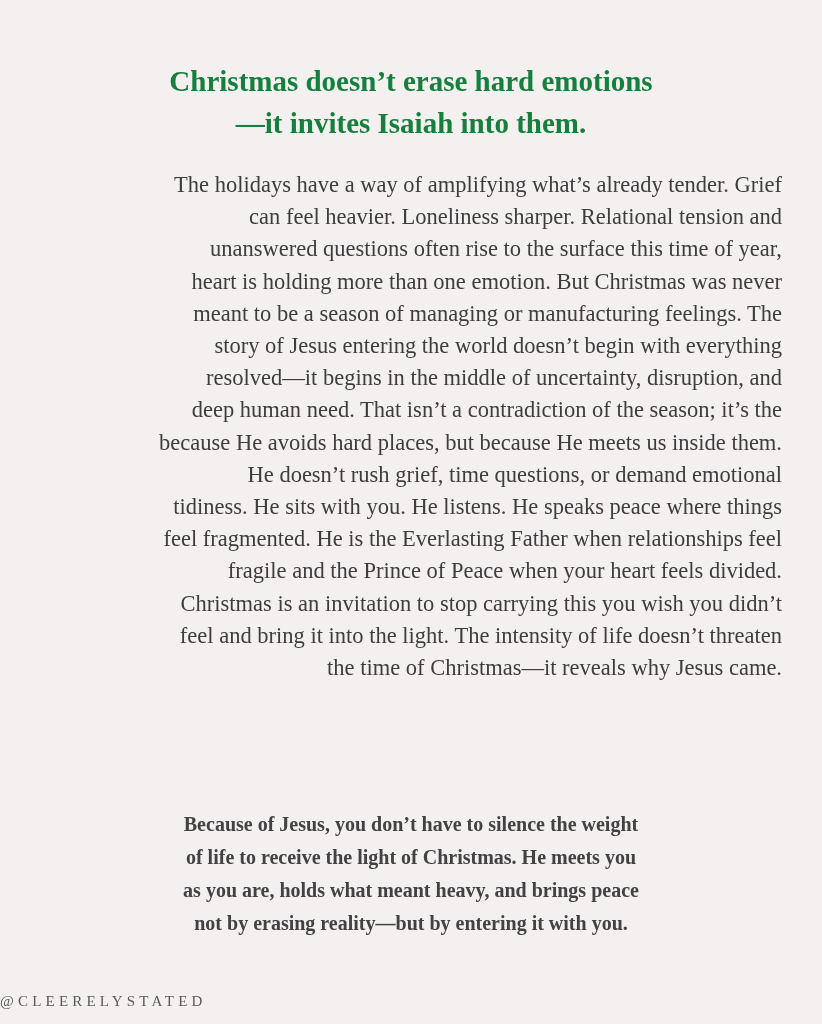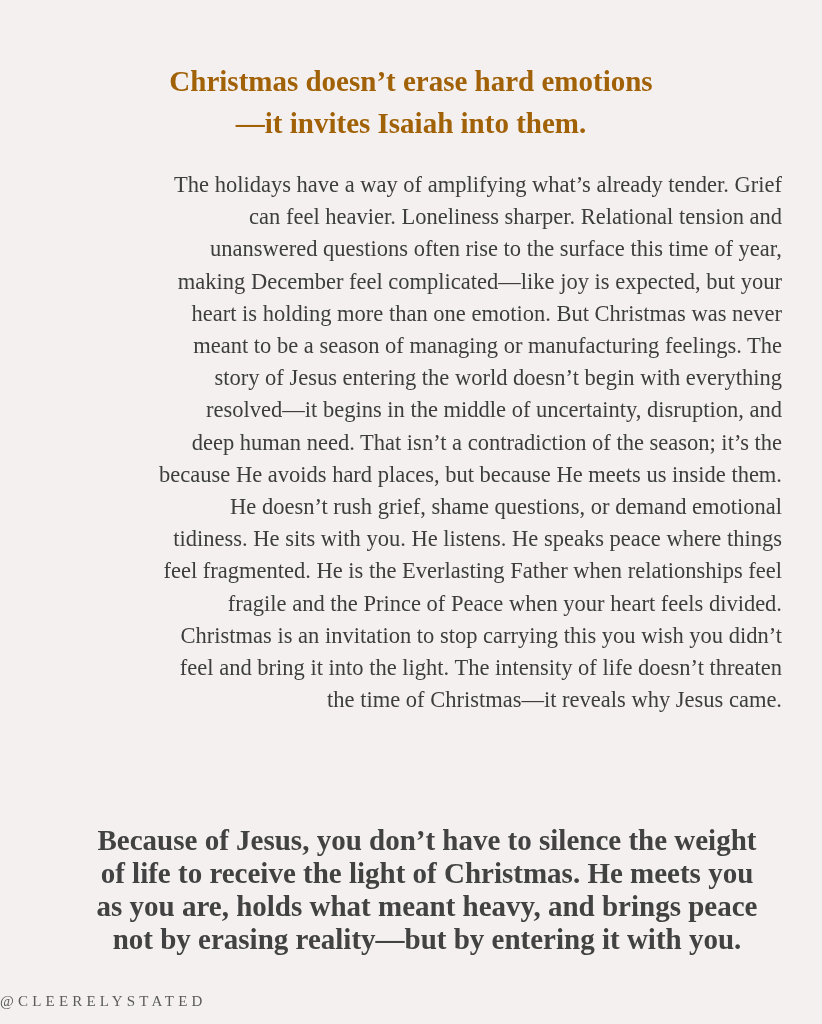--- a/index.html
+++ b/index.html
@@ -25,21 +25,21 @@
     .title {
       position: absolute;
       left: 0;
       width: 822px;
       top: 60px;
       text-align: center;
       font-weight: bold;
       font-size: 29px;
       line-height: 42px;
       margin: 0;
-      color: #a16207;
+      color: #15803d;
     }
     .title span { display: block; }
     .body-text {
       position: absolute;
       left: 40px;
       width: 742px;
       top: 169px;
       text-align: right;
       font-size: 22.5px;
       line-height: 32.2px;
@@ -47,24 +47,24 @@
       margin: 0;
     }
     .body-text span { display: block; white-space: nowrap; }
     .closing {
       position: absolute;
       left: 40px;
       width: 742px;
       top: 808px;
       text-align: center;
       font-weight: bold;
-      font-size: 29px;
+      font-size: 20px;
       line-height: 33px;
       color: #424242;
-      margin: 16px;
+      margin: 0;
     }
     .closing span { display: block; white-space: nowrap; }
     .footer {
       position: absolute;
       left: 0;
       width: 822px;
       top: 993px;
       text-align: left;
       font-size: 15px;
       letter-spacing: 4.2px;
@@ -78,28 +78,27 @@
 
   <h1 class="title">
     <span>Christmas doesn’t erase hard emotions</span>
     <span>—it invites Isaiah into them.</span>
   </h1>
 
   <p class="body-text">
     <span>The holidays have a way of amplifying what’s already tender. Grief</span>
     <span>can feel heavier. Loneliness sharper. Relational tension and</span>
     <span>unanswered questions often rise to the surface this time of year,</span>
-    <span>making December feel complicated—like joy is expected, but your</span>
     <span>heart is holding more than one emotion. But Christmas was never</span>
     <span>meant to be a season of managing or manufacturing feelings. The</span>
     <span>story of Jesus entering the world doesn’t begin with everything</span>
     <span>resolved—it begins in the middle of uncertainty, disruption, and</span>
     <span>deep human need. That isn’t a contradiction of the season; it’s the</span>
     <span>because He avoids hard places, but because He meets us inside them.</span>
-    <span>He doesn’t rush grief, shame questions, or demand emotional</span>
+    <span>He doesn’t rush grief, time questions, or demand emotional</span>
     <span>tidiness. He sits with you. He listens. He speaks peace where things</span>
     <span>feel fragmented. He is the Everlasting Father when relationships feel</span>
     <span>fragile and the Prince of Peace when your heart feels divided.</span>
     <span>Christmas is an invitation to stop carrying this you wish you didn’t</span>
     <span>feel and bring it into the light. The intensity of life doesn’t threaten</span>
     <span>the time of Christmas—it reveals why Jesus came.</span>
   </p>
 
   <p class="closing">
     <span>Because of Jesus, you don’t have to silence the weight</span>

